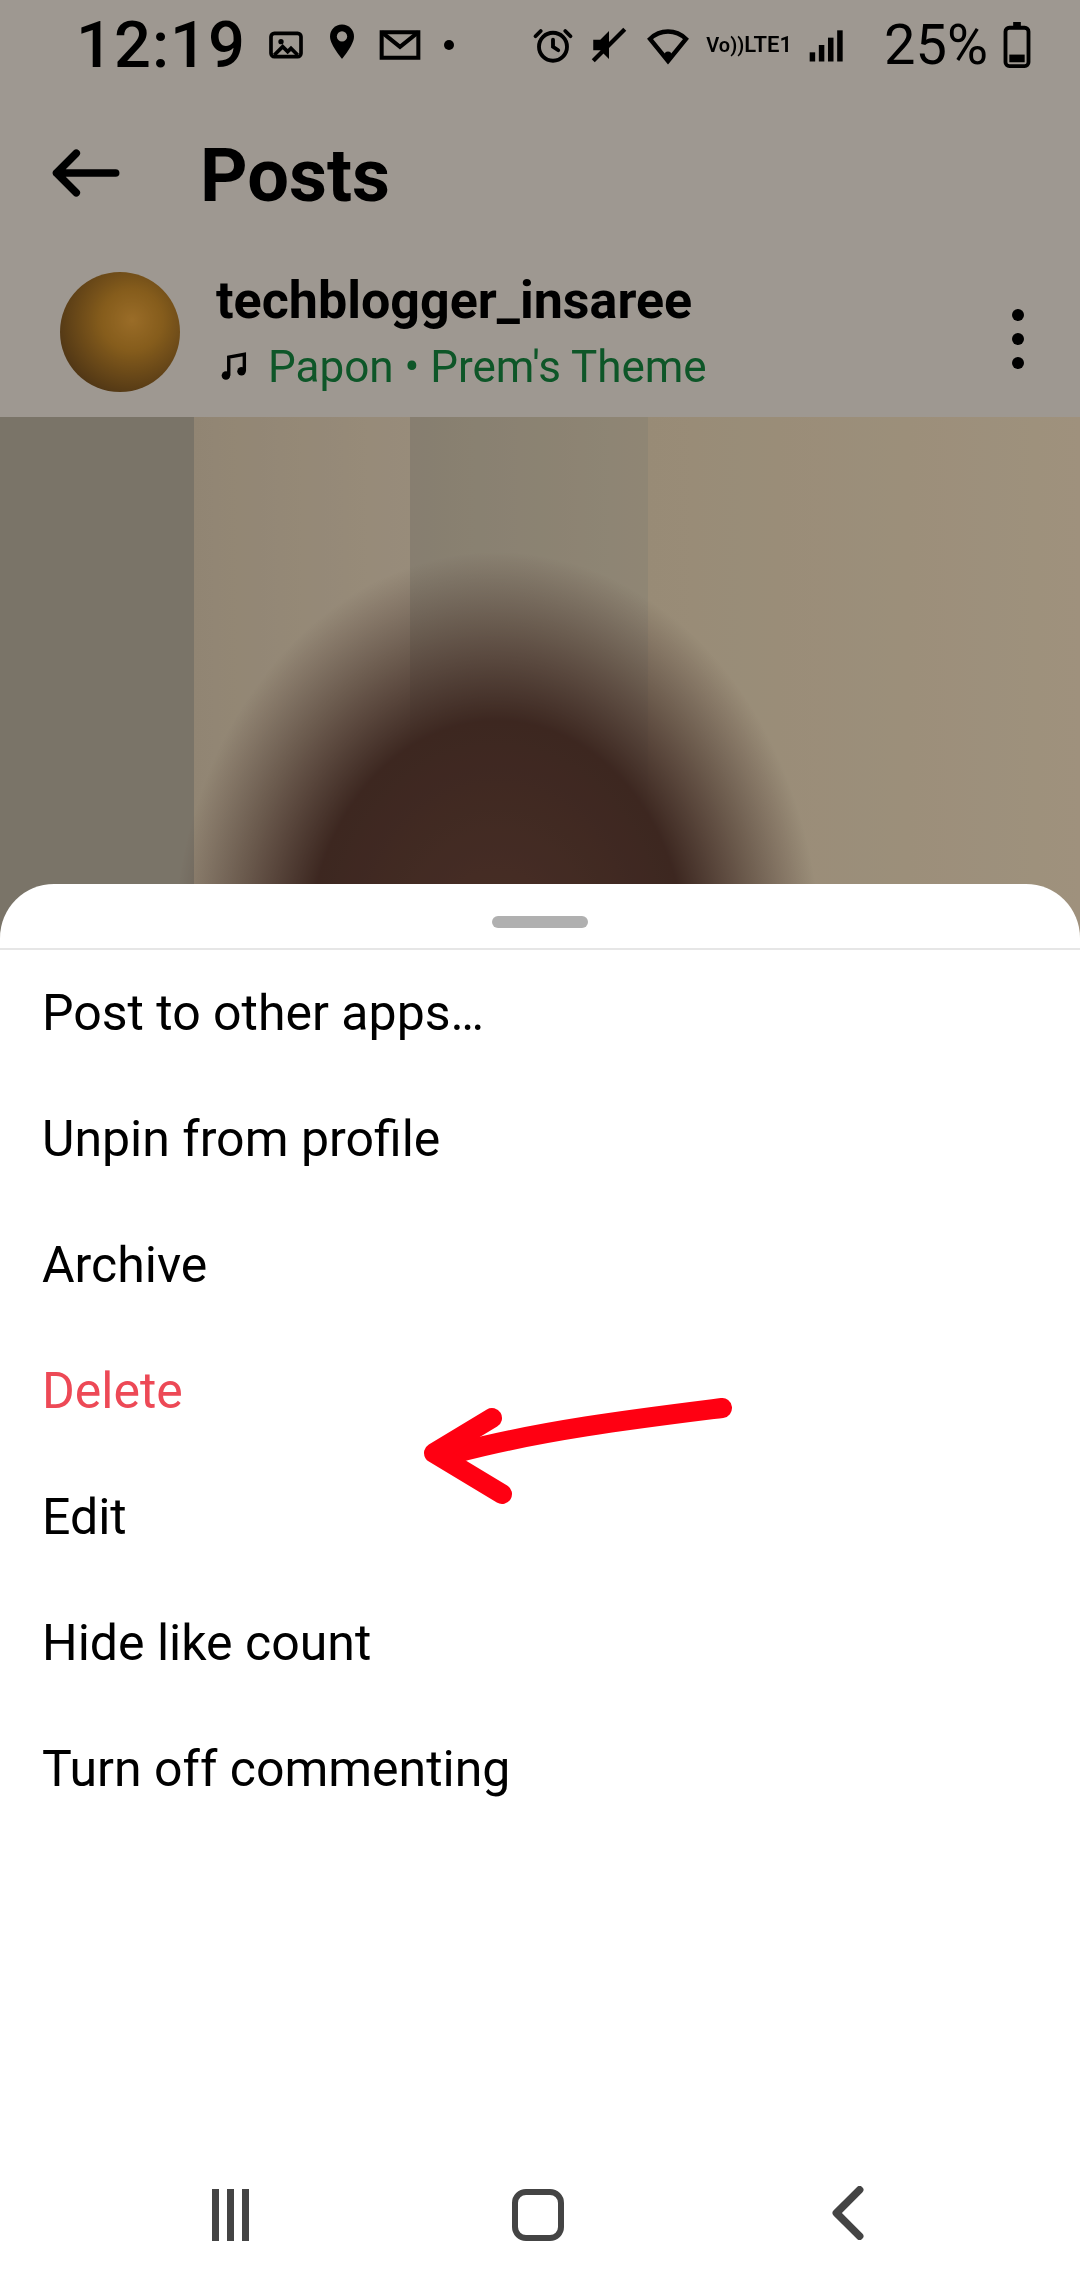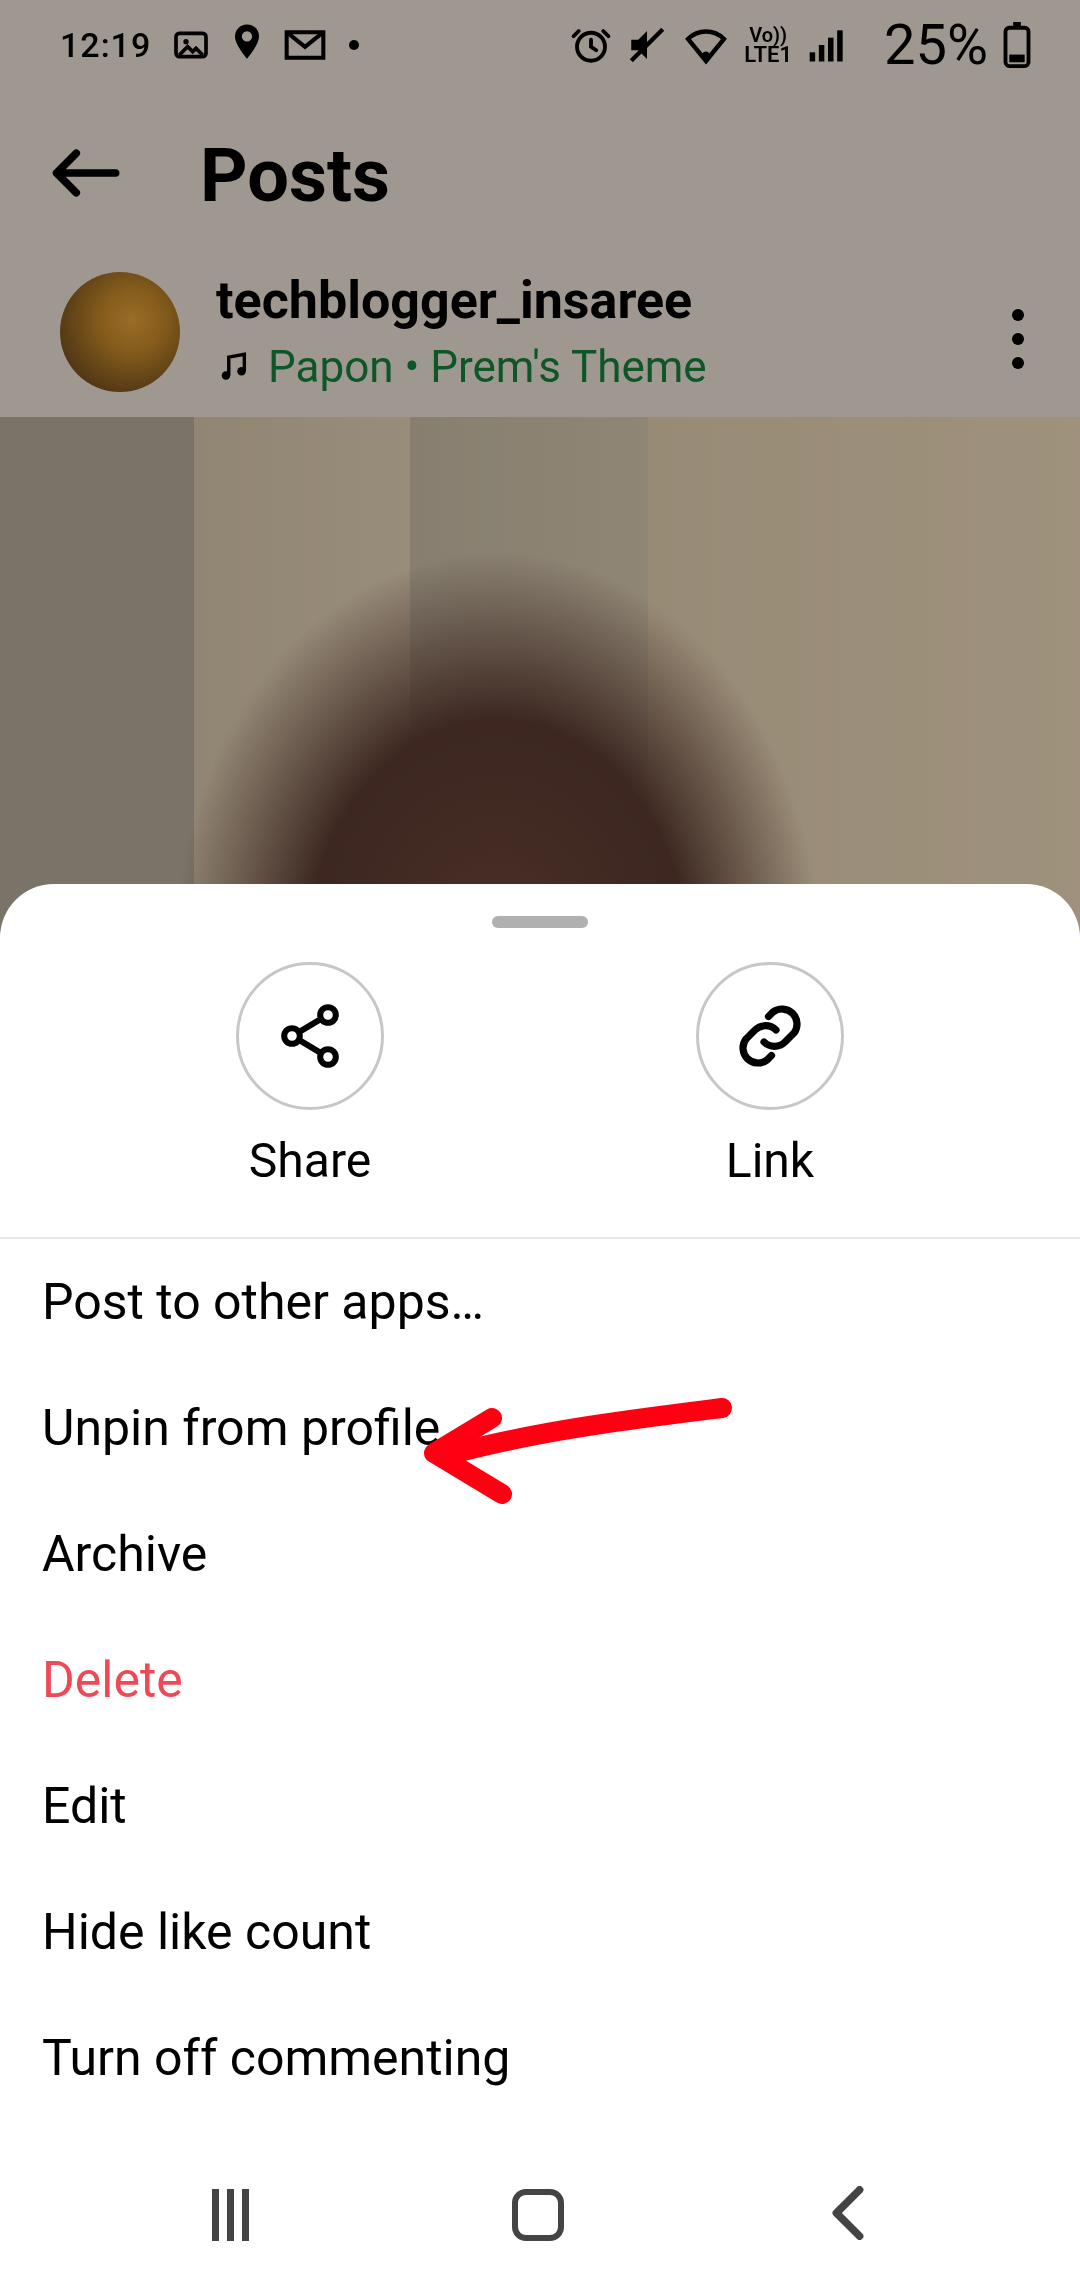--- a/index.html
+++ b/index.html
@@ -24,25 +24,25 @@
     .status-bar {
       height: 90px;
       display: flex;
       align-items: center;
       justify-content: space-between;
       padding: 0 48px 0 60px;
       font-size: 44px;
       color: #000;
     }
     .status-left { display: flex; align-items: center; gap: 20px; }
-    .clock { font-weight: 500; font-size: 34px; letter-spacing: 1px; }
+    .clock { font-weight: 500; font-size: 65px; letter-spacing: 1px; margin-left: 16px; }
     .mini-icons { display: flex; align-items: center; gap: 14px; }
     .status-right { display: flex; align-items: center; gap: 14px; font-size: 40px; }
     .vo-lte {
-      display: flex; flex-direction: column; align-items: center;
+      display: flex; flex-direction: row; align-items: center;
       font-size: 22px; line-height: 20px; font-weight: 600;
     }
     .battery-pct { font-size: 56px; margin-left: 20px; }
 
     .app-header {
       height: 170px;
       display: flex;
       align-items: center;
       padding: 0 40px;
       gap: 70px;
@@ -265,43 +265,20 @@
   </div>
 
   <div class="post-image"></div>
 </div>
 
 <div class="dim"></div>
 
 <div class="sheet">
   <div class="drag-handle"></div>
 
-  <div class="actions-row">
-    <div class="action">
-      <div class="action-circle">
-        <svg width="72" height="72" viewBox="0 0 24 24">
-          <circle cx="18" cy="5" r="2.6" fill="none" stroke="#000" stroke-width="2"></circle>
-          <circle cx="6" cy="12" r="2.6" fill="none" stroke="#000" stroke-width="2"></circle>
-          <circle cx="18" cy="19" r="2.6" fill="none" stroke="#000" stroke-width="2"></circle>
-          <line x1="8.3" y1="10.7" x2="15.7" y2="6.3" stroke="#000" stroke-width="2"></line>
-          <line x1="8.3" y1="13.3" x2="15.7" y2="17.7" stroke="#000" stroke-width="2"></line>
-        </svg>
-      </div>
-      <span class="action-label">Share</span>
-    </div>
-    <div class="action">
-      <div class="action-circle">
-        <svg width="72" height="72" viewBox="0 0 24 24">
-          <path d="M10 14a5 5 0 0 0 7 0l3-3a5 5 0 0 0-7-7l-1.5 1.5" fill="none" stroke="#000" stroke-width="2.4" stroke-linecap="round"></path>
-          <path d="M14 10a5 5 0 0 0-7 0l-3 3a5 5 0 0 0 7 7l1.5-1.5" fill="none" stroke="#000" stroke-width="2.4" stroke-linecap="round"></path>
-        </svg>
-      </div>
-      <span class="action-label">Link</span>
-    </div>
-  </div>
 
   <div class="divider"></div>
 
   <div class="menu-list">
     <div class="menu-item">
         <span>Post to other apps…</span>
       </div>
     <div class="menu-item">
         <span>Unpin from profile</span>
       </div>

